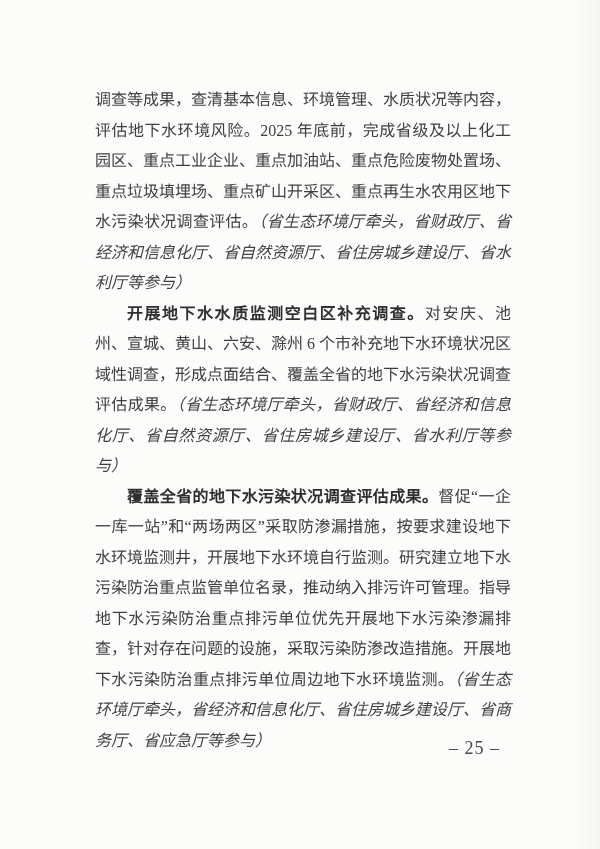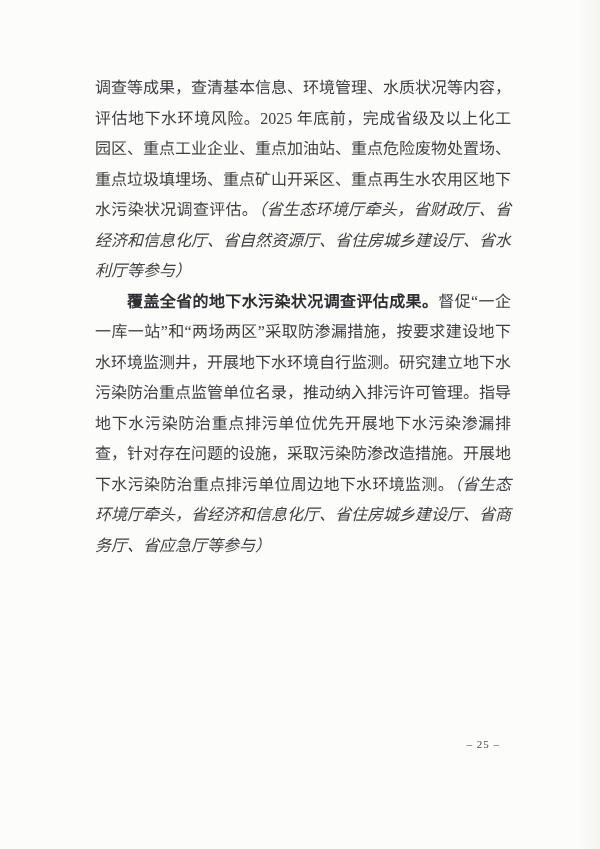--- a/index.html
+++ b/index.html
@@ -13,21 +13,21 @@
     overflow: hidden;
   }
   .page {
     position: absolute;
     inset: 0;
     background: linear-gradient(90deg, #fcfcfa 0%, #fcfcfa 96%, #f4f4f1 100%);
   }
   .text-block {
     position: absolute;
     left: 95px;
-    top: 73px;
+    top: 85px;
     width: 416px;
     font-size: 16px;
     line-height: 30.5px;
     text-align: justify;
     text-justify: inter-ideograph;
     color: #3e3e42;
     letter-spacing: 0px;
   }
   .para { margin: 0; }
   .para.indent { text-indent: 32px; }
@@ -37,27 +37,28 @@
     color: #2f2f33;
   }
   .seg-kaiti {
     font-style: italic;
     color: #404046;
   }
   .footer-page-number {
     position: absolute;
     top: 738px;
     right: 100px;
-    font-size: 11px;
+    font-size: 18px;
     letter-spacing: 1px;
     color: #47474b;
   }
 </style>
 </head>
 <body>
 
 <div class="page">
   <div class="text-block">
       <p class="para"><span class="seg-normal">调查等成果，查清基本信息、环境管理、水质状况等内容，评估地下水环境风险。2025 年底前，完成省级及以上化工园区、重点工业企业、重点加油站、重点危险废物处置场、重点垃圾填埋场、重点矿山开采区、重点再生水农用区地下水污染状况调查评估。</span><span class="seg-kaiti">（省生态环境厅牵头，省财政厅、省经济和信息化厅、省自然资源厅、省住房城乡建设厅、省水利厅等参与）</span></p>
+      <p class="para indent"><span class="seg-bold">开展地下水水质监测空白区补充调查。</span><span class="seg-normal">对安庆、池州、宣城、黄山、六安、滁州 6 个市补充地下水环境状况区域性调查，形成点面结合、覆盖全省的地下水污染状况调查评估成果。</span><span class="seg-kaiti">（省生态环境厅牵头，省财政厅、省经济和信息化厅、省自然资源厅、省住房城乡建设厅、省水利厅等参与）</span></p>
       <p class="para indent"><span class="seg-bold">覆盖全省的地下水污染状况调查评估成果。</span><span class="seg-normal">督促“一企一库一站”和“两场两区”采取防渗漏措施，按要求建设地下水环境监测井，开展地下水环境自行监测。研究建立地下水污染防治重点监管单位名录，推动纳入排污许可管理。指导地下水污染防治重点排污单位优先开展地下水污染渗漏排查，针对存在问题的设施，采取污染防渗改造措施。开展地下水污染防治重点排污单位周边地下水环境监测。</span><span class="seg-kaiti">（省生态环境厅牵头，省经济和信息化厅、省住房城乡建设厅、省商务厅、省应急厅等参与）</span></p>
     </div>
   <div class="footer-page-number">– 25 –</div>
 </div>
 
 </body></html>

